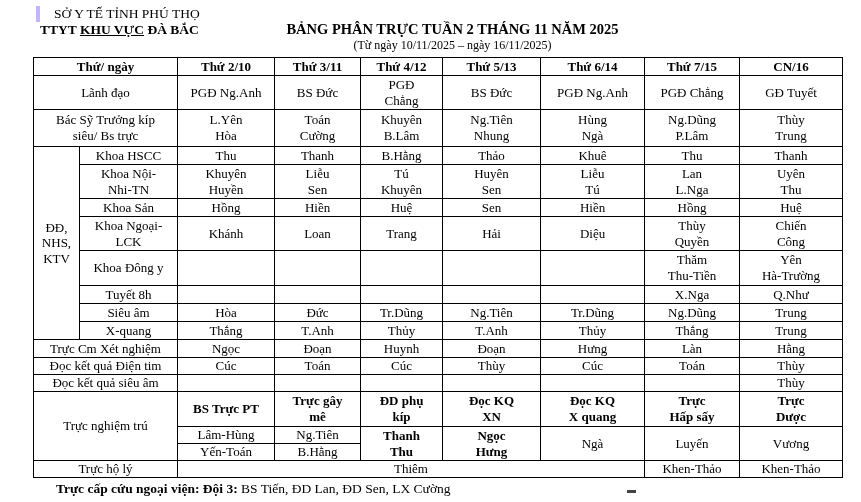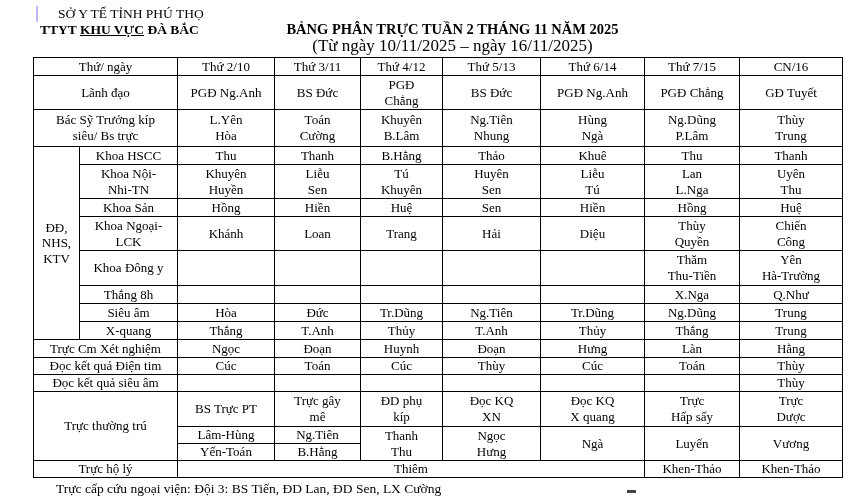--- a/index.html
+++ b/index.html
@@ -3,37 +3,37 @@
 <meta charset="utf-8">
 <style>
   html,body { margin:0; padding:0; }
   body {
     width:861px; height:502px; background:#ffffff; color:#000;
     font-family:"Liberation Serif","DejaVu Serif",serif;
     overflow:hidden; position:relative;
   }
   .doc-header { position:relative; height:57px; }
   .org { position:absolute; left:36px; top:6px; font-size:13.5px; line-height:16px; }
-  .org-line1 { border-left:2px solid #c4b5fd; padding-left:20px; }
+  .org-line1 { border-left:4px solid #c4b5fd; padding-left:14px; }
   .org-line2 { font-weight:bold; padding-left:4px; }
   .org-line2 .u { text-decoration:underline; }
   .title-block { position:absolute; left:44px; right:0; top:21px; text-align:center; }
   .doc-title { font-weight:bold; font-size:14.5px; line-height:17px; }
-  .doc-subtitle { font-size:17px; line-height:15px; }
+  .doc-subtitle { font-size:12px; line-height:15px; }
 
   table.sched {
     border-collapse:collapse; table-layout:fixed;
     margin-left:33px; width:810px;
   }
   table.sched td {
     border:1px solid #000; text-align:center; vertical-align:middle;
     font-size:13px; line-height:1.2; white-space:pre-line;
     padding:0 1px; overflow:hidden;
   }
-  .bold { font-weight:normal; }
+  .bold { font-weight:bold; }
   tr.r17 { height:17px; } tr.r18 { height:18px; }
   tr.r34 { height:34px; } tr.r35 { height:35px; } tr.r37 { height:37px; }
 
   .doc-footer { margin:3px 0 0 56px; font-size:13.5px; }
   .artifact { position:absolute; left:627px; top:490px; width:9px; height:3px; background:#444; }
 </style>
 </head>
 <body>
 
 <div class="doc-header">
@@ -168,21 +168,21 @@
     <td></td>
     <td></td>
     <td></td>
     <td>Thăm
 Thu-Tiền</td>
     <td>Yên
 Hà-Trường</td>
   </tr>
 
   <tr class="r18">
-    <td>Thắng 8h</td>
+    <td>Tuyết 8h</td>
     <td></td>
     <td></td>
     <td></td>
     <td></td>
     <td></td>
     <td>X.Nga</td>
     <td>Q.Như</td>
   </tr>
 
   <tr class="r18">
@@ -234,21 +234,21 @@
     <td></td>
     <td></td>
     <td></td>
     <td></td>
     <td></td>
     <td></td>
     <td>Thùy</td>
   </tr>
 
   <tr class="r35">
-    <td colspan="2" rowspan="3">Trực thường trú</td>
+    <td colspan="2" rowspan="3">Trực nghiệm trú</td>
     <td class="bold">BS Trực PT</td>
     <td class="bold">Trực gây
 mê</td>
     <td class="bold">ĐD phụ
 kíp</td>
     <td class="bold">Đọc KQ
 XN</td>
     <td class="bold">Đọc KQ
 X quang</td>
     <td class="bold">Trực

